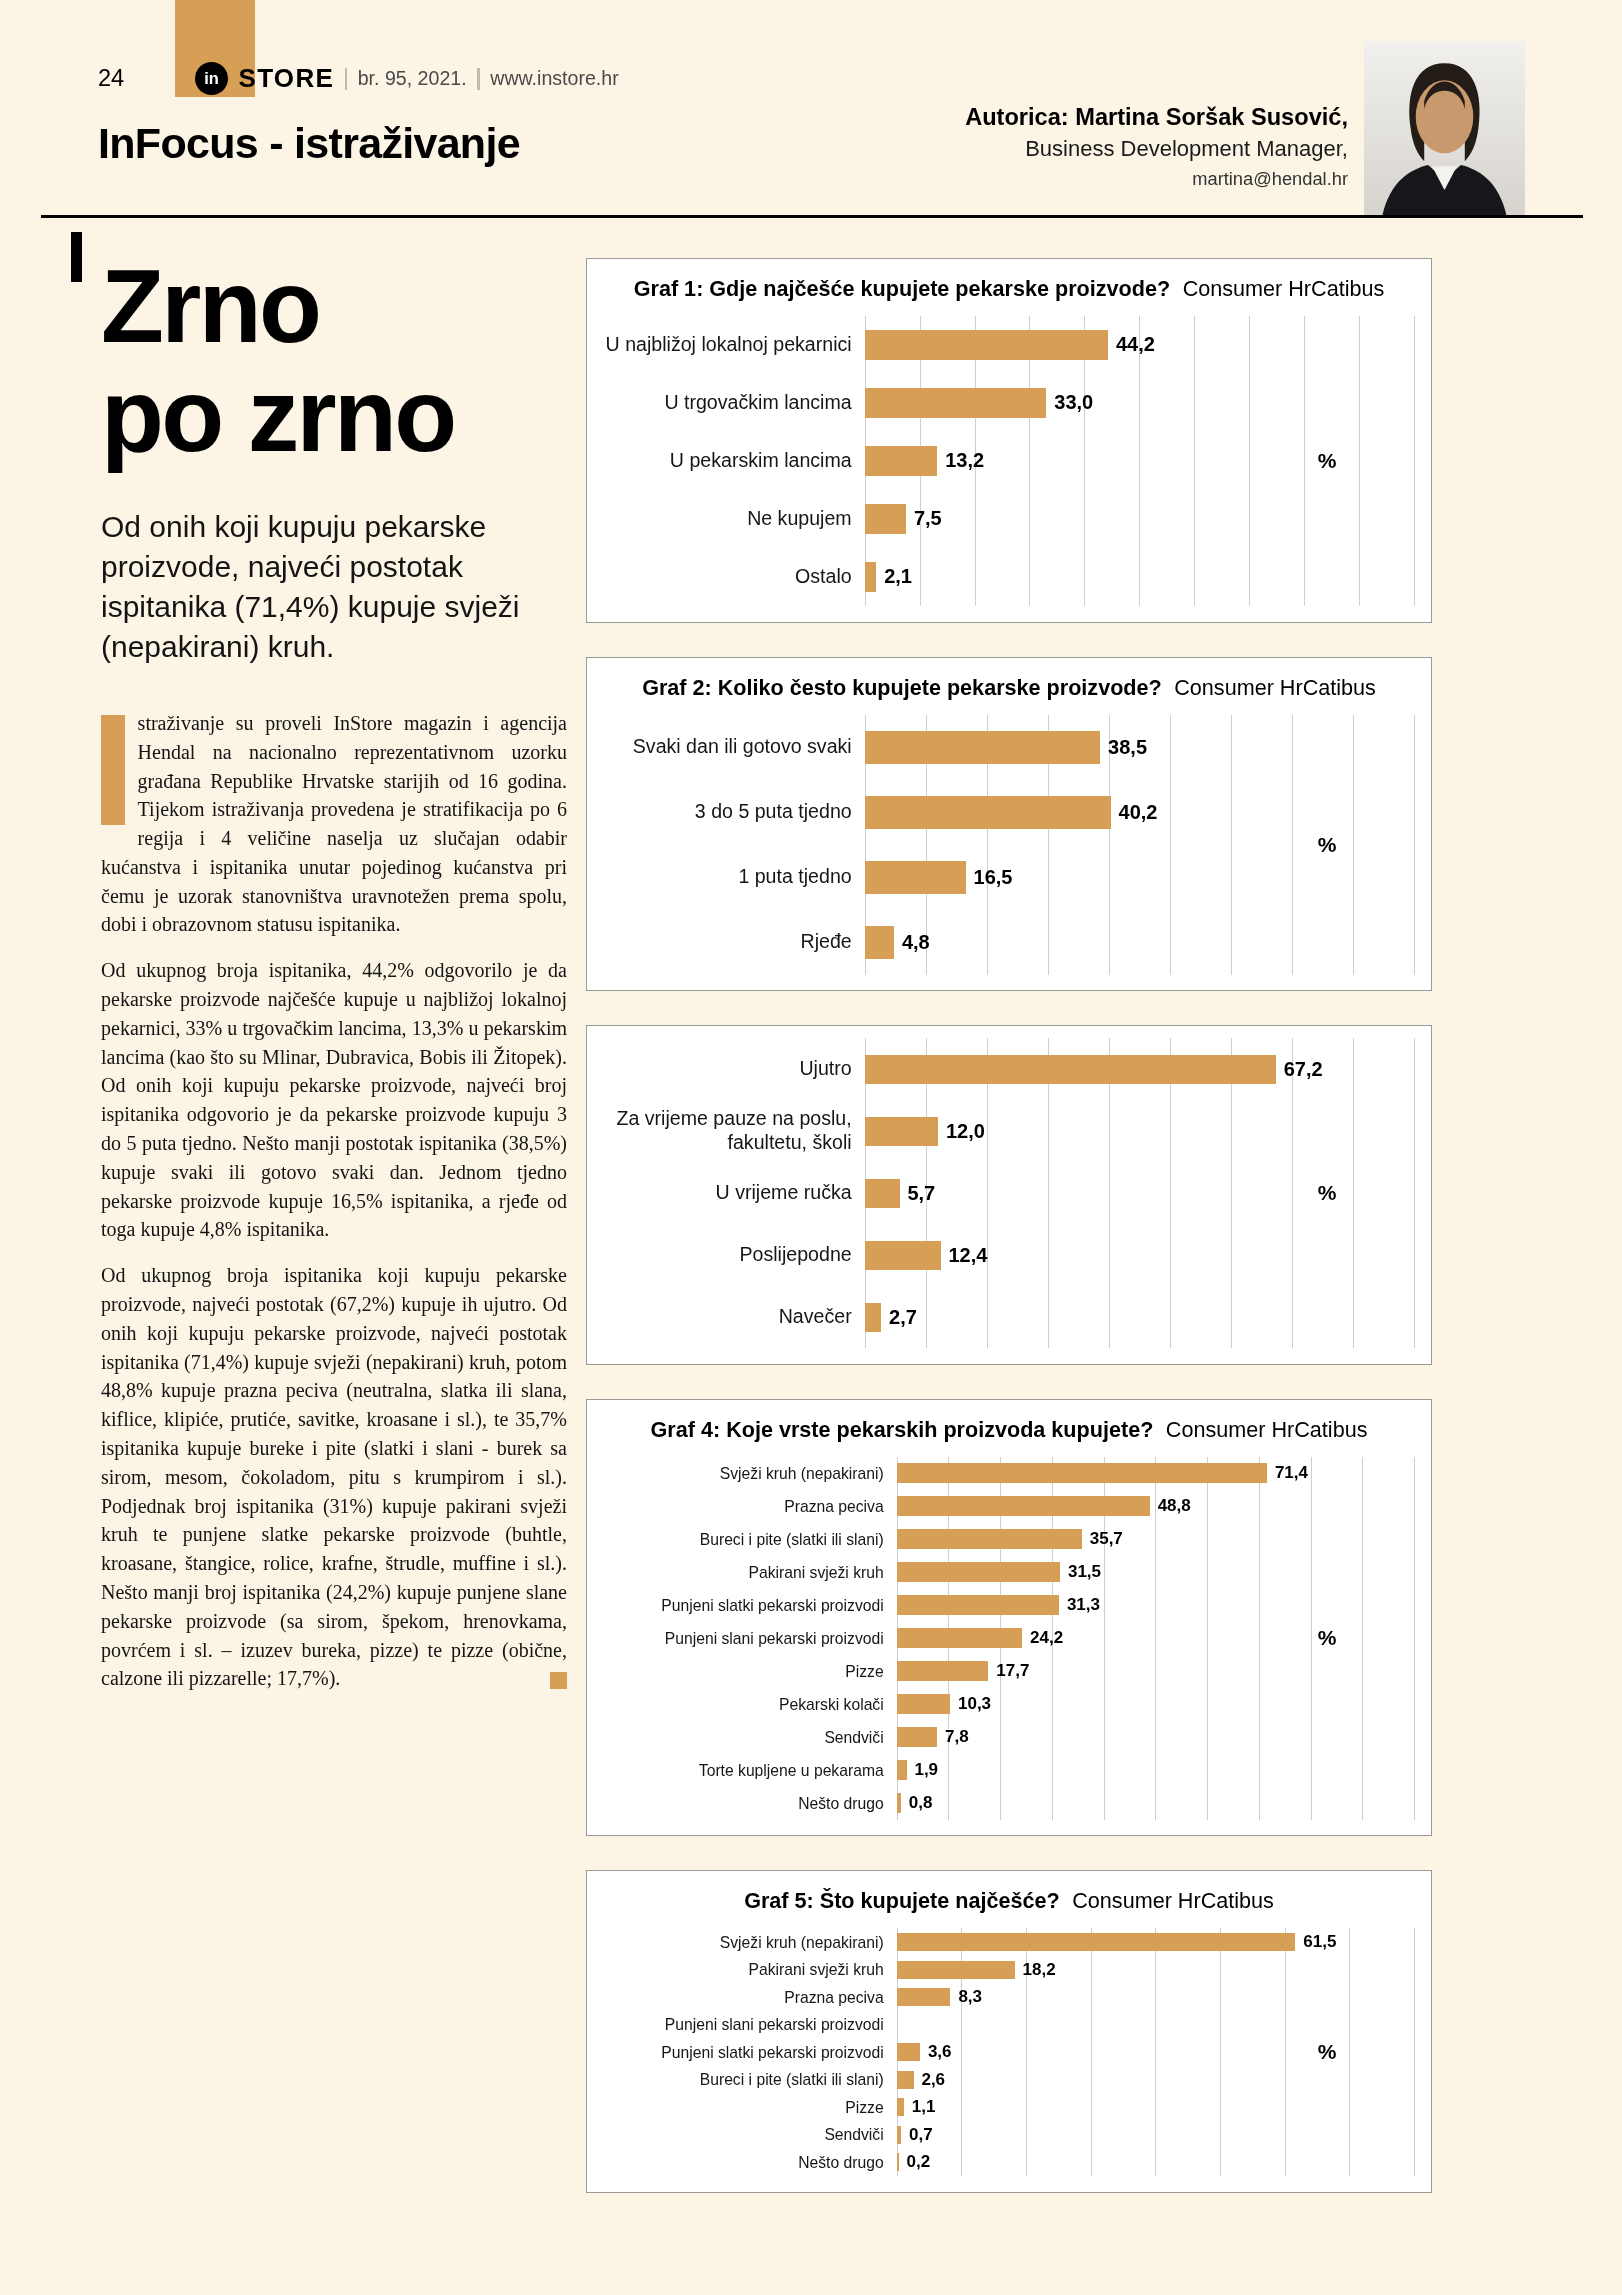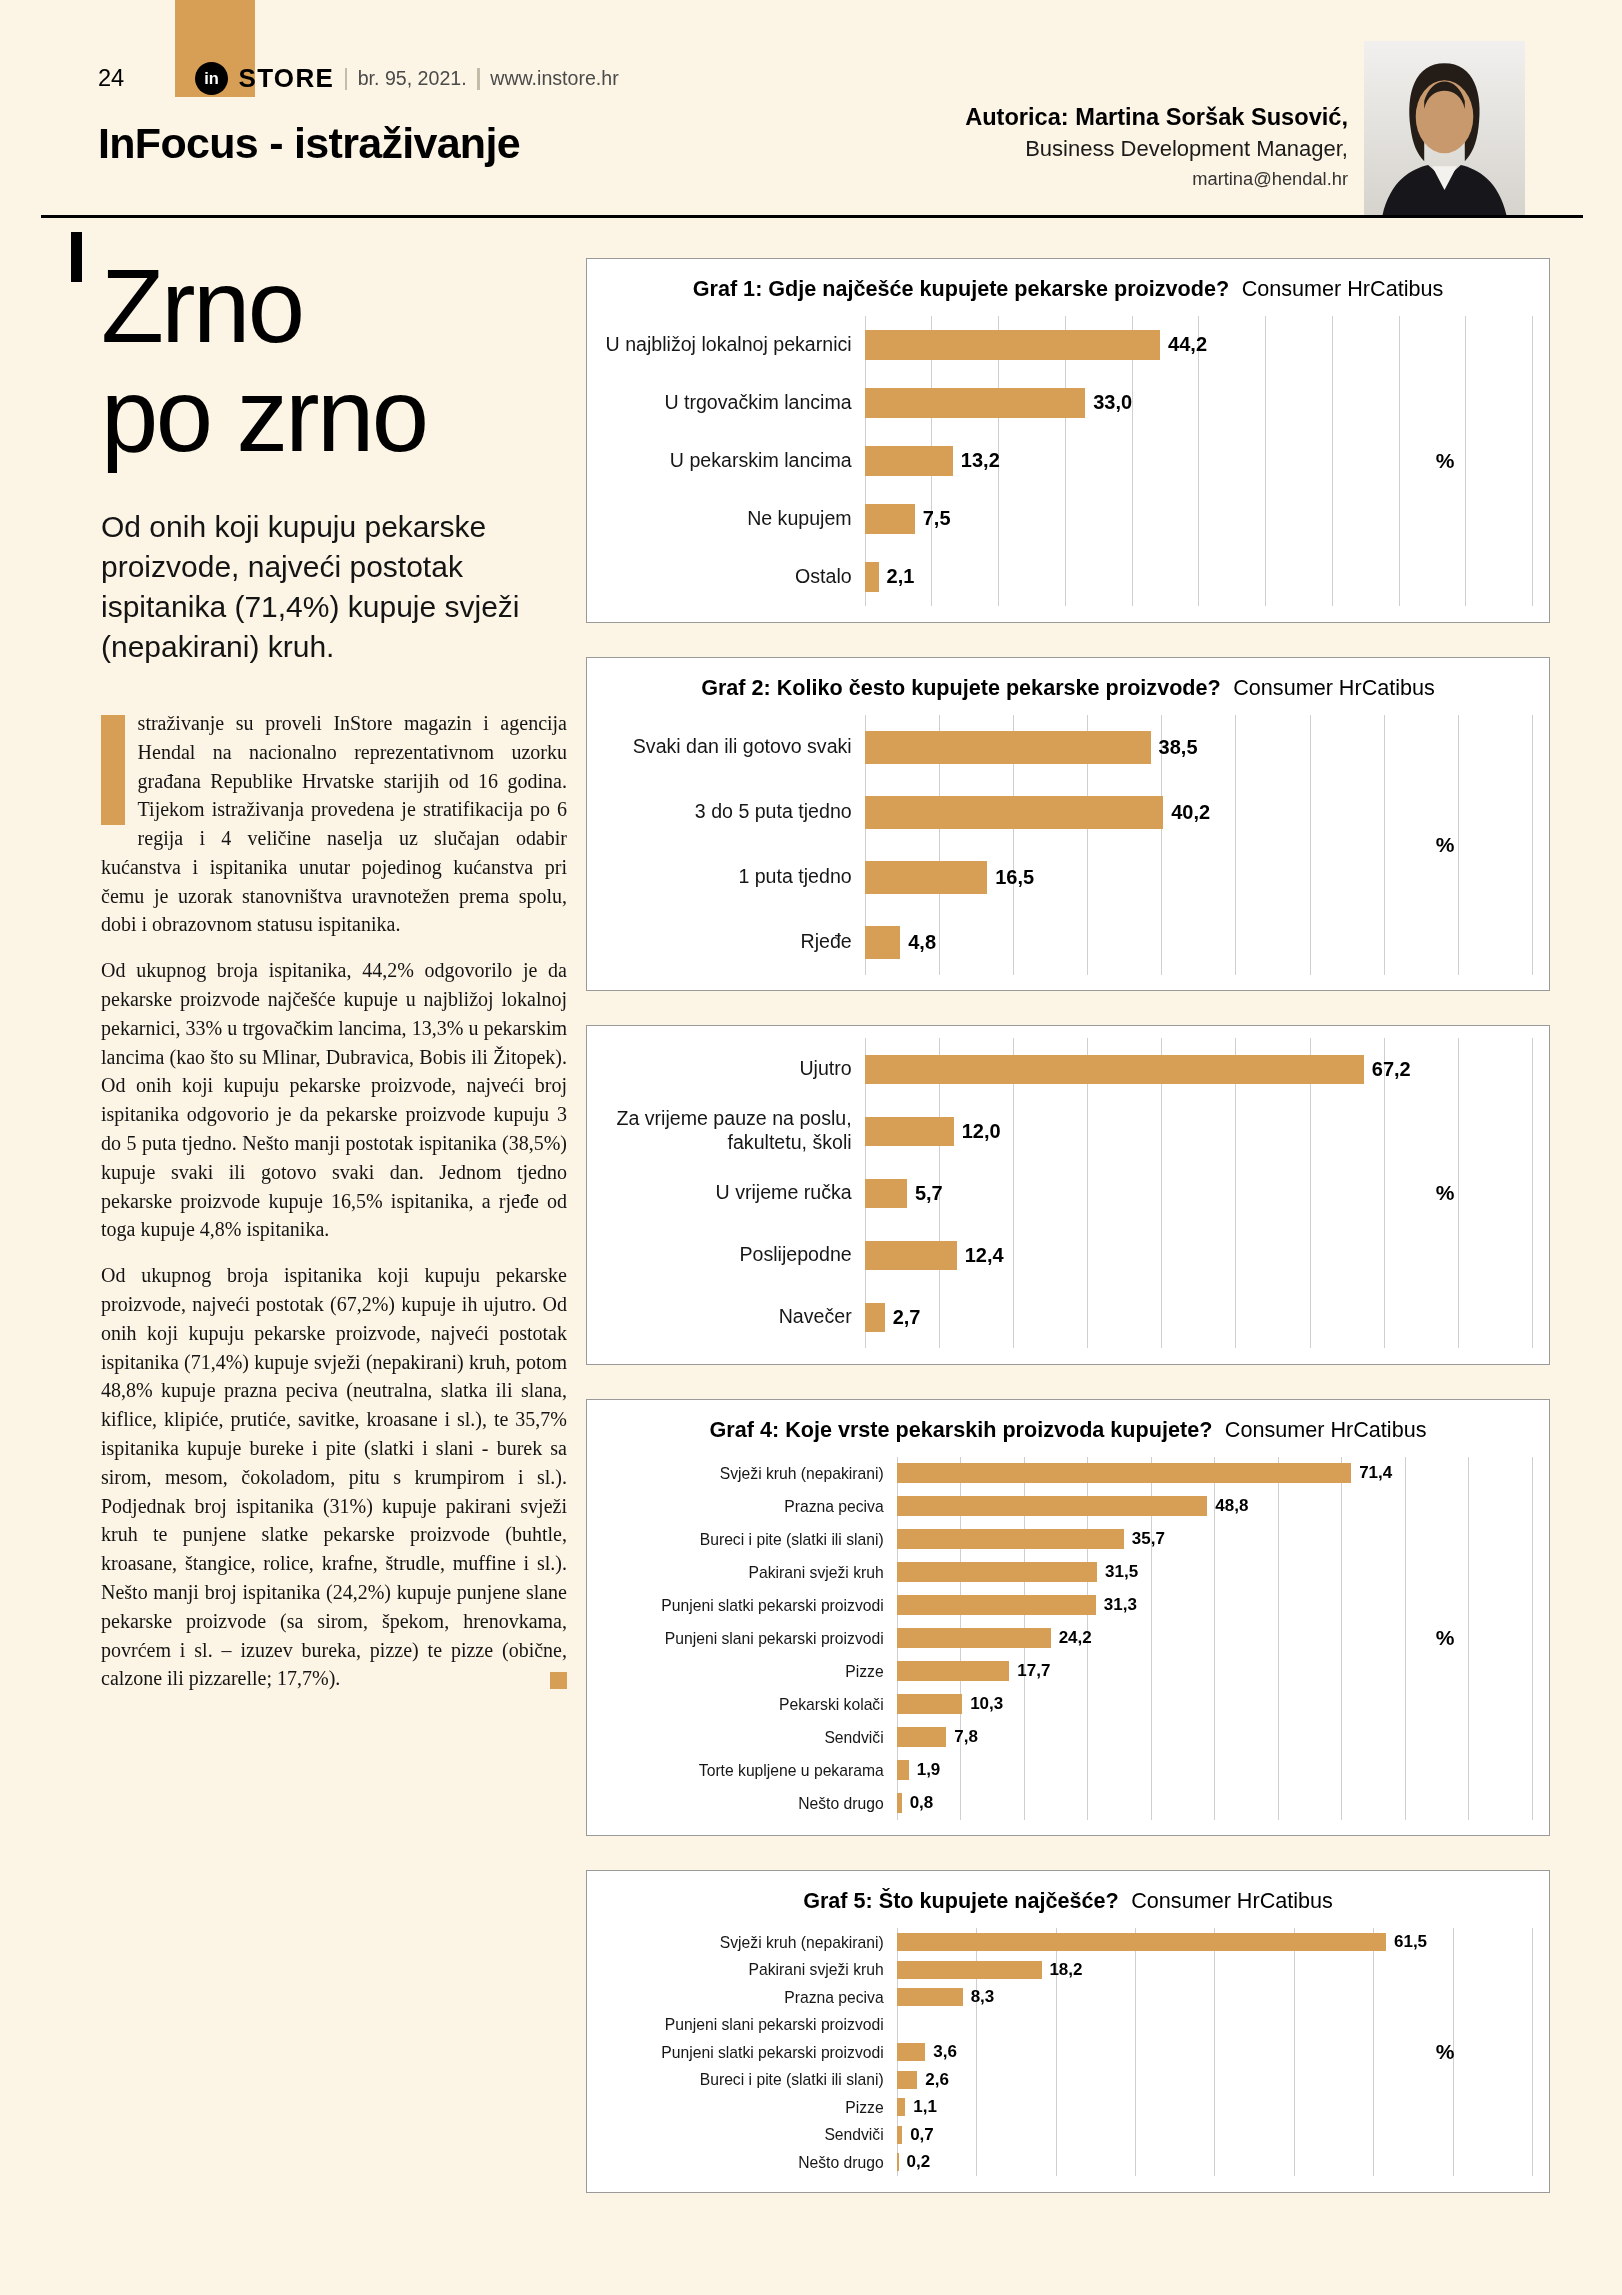--- a/index.html
+++ b/index.html
@@ -35,29 +35,29 @@
   .author-email{font-size:18.3px;color:#333;margin-top:5.2px;}
   .author-photo{position:absolute;left:1364px;top:41px;width:161px;height:175px;overflow:hidden;background:#ddd;}
   .author-photo svg{display:block;width:100%;height:100%;}
   .infocus-title{position:absolute;left:98px;top:119px;font-size:43px;font-weight:800;color:#000;letter-spacing:-0.7px;}
   .header-rule{position:absolute;left:41px;top:215px;width:1542px;height:3.3px;background:#000;}
   .kicker-bar{position:absolute;left:71px;top:232px;width:11px;height:50px;background:#000;}
 
   
   .left-col{position:absolute;left:101px;top:230px;width:466px;}
   .kicker{font-size:27.5px;letter-spacing:0.7px;color:#111;padding-left:7.9px;}
-  .headline{margin-top:22px;font-size:103px;font-weight:400;line-height:1.06;letter-spacing:-2.6px;color:#000;}
+  .headline{margin-top:22px;font-size:103px;font-weight:700;line-height:1.06;letter-spacing:-2.6px;color:#000;}
   .lead{margin-top:37px;font-size:30px;line-height:1.33;color:#141414;}
   .body-copy{margin-top:42px;font-family:"Liberation Serif", serif;font-size:20px;line-height:1.44;text-align:justify;color:#141414;}
   .body-copy p + p{margin-top:17px;}
   .dropbar{float:left;width:23.6px;height:110px;background:var(--tan);margin:6.5px 13px 3.9px 0;color:transparent;overflow:hidden;font-size:6.5px;}
   .endmark{float:right;width:17px;height:17px;background:var(--tan);margin-top:7.9px;}
 
   
-  .right-col{position:absolute;left:586px;top:258px;width:964px;display:flex;flex-direction:column;gap:34px;justify-content:space-between;}
+  .right-col{position:absolute;left:586px;top:258px;width:846px;display:flex;flex-direction:column;gap:34px;justify-content:space-between;}
   .chart-box{background:#fff;border:1.3px solid var(--boxborder);padding:11.8px 15.7px 15.7px;}
   .chart-title{text-align:center;font-size:21.6px;color:#000;margin:5.2px 0 13px;line-height:1.25;}
   .ct-bold{font-weight:700;}
   .ct-src{font-weight:400;margin-left:6.5px;}
   .chart--3 .ct-src{display:block;margin-left:0;margin-top:1.3px;}
   .chart-body{position:relative;}
   .cgrid{position:absolute;left:var(--lw);right:1.3px;top:0;bottom:0;z-index:0;}
   .cgridline{position:absolute;top:0;bottom:0;width:0.7px;background:var(--grid);}
   .crow{position:relative;z-index:1;display:grid;grid-template-columns:var(--lw) 1fr;height:var(--rowh);align-items:center;}
   .clabel{font-size:var(--lfs);text-align:right;padding-right:13px;line-height:1.22;color:#161616;}

